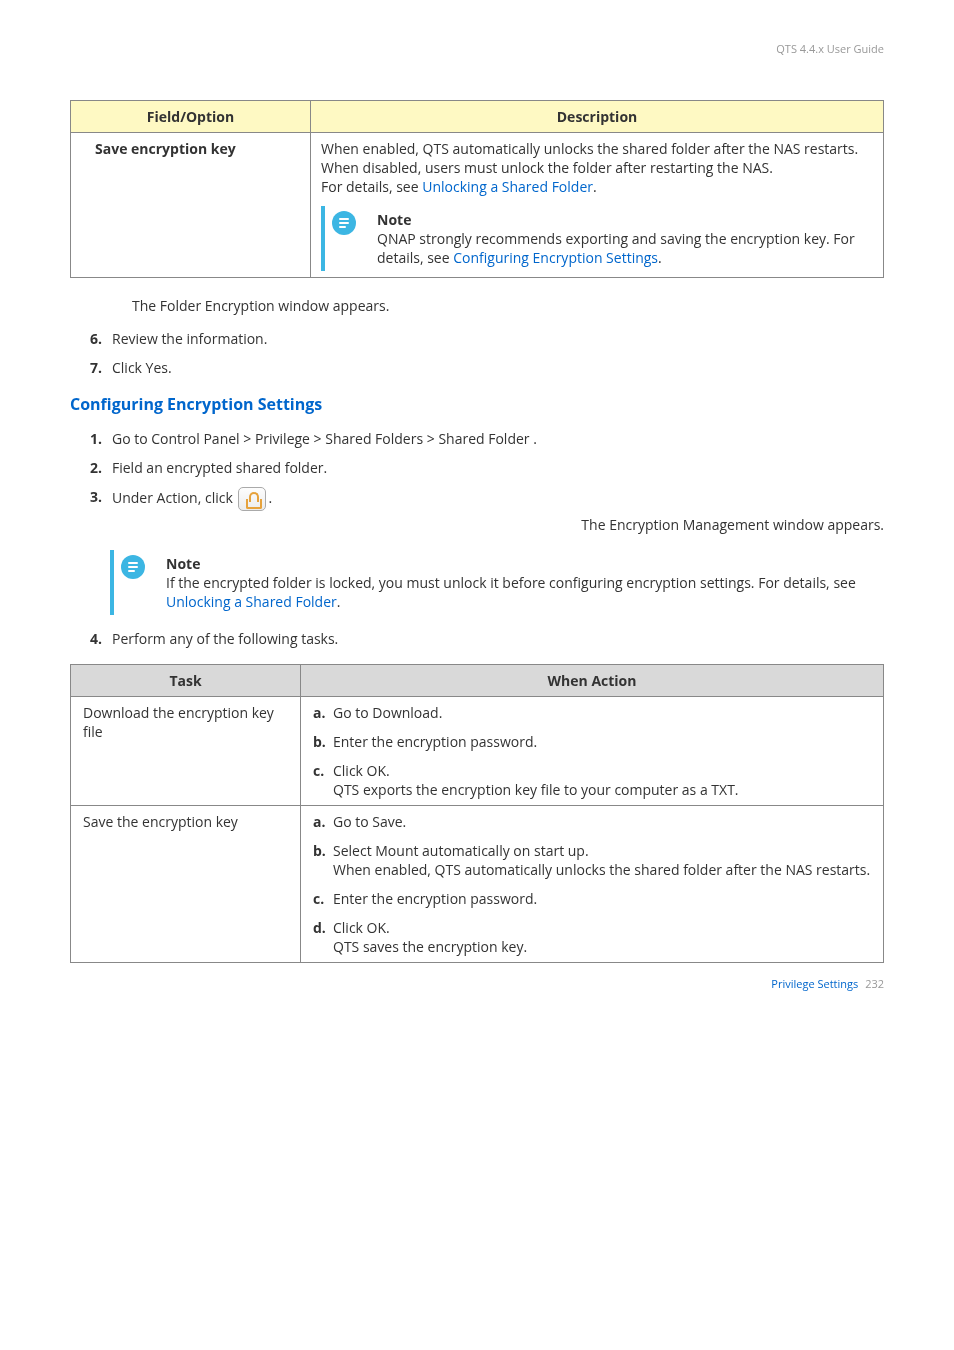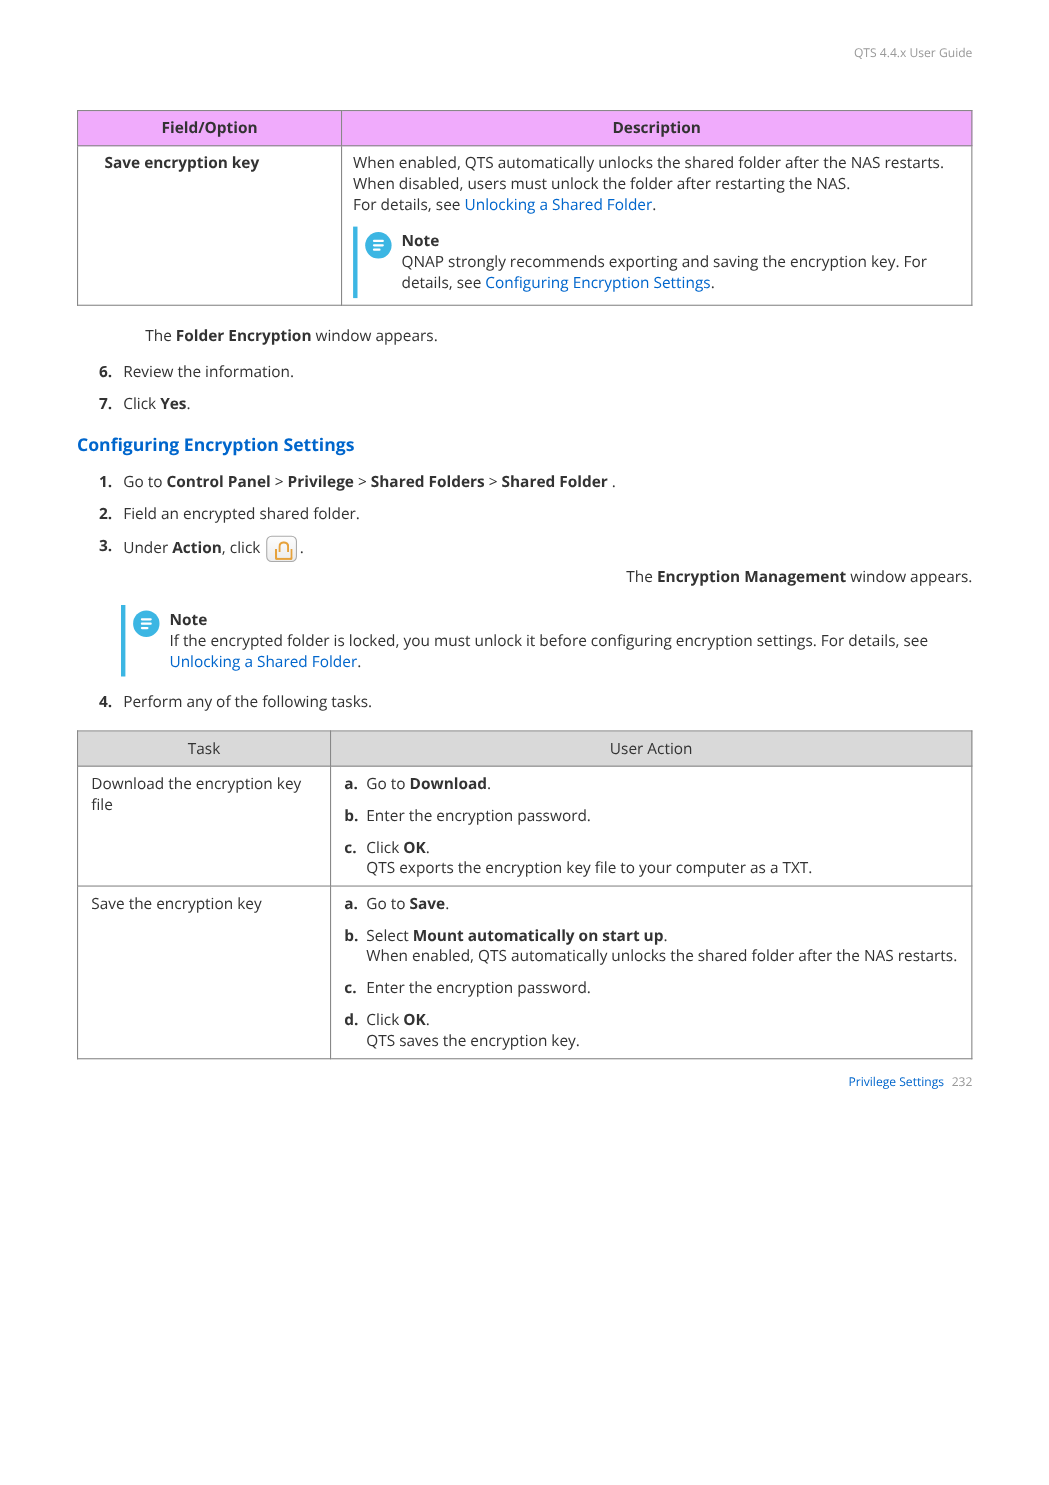--- a/index.html
+++ b/index.html
@@ -26,35 +26,36 @@
     margin-top: 40px;
   }
   table.info-table th, table.info-table td {
     border: 1px solid #888;
     padding: 6px 10px;
     vertical-align: top;
     font-size: 14px;
     text-align: left;
   }
   table.info-table th {
-    background: #f0abfc;
+    background: #fef9c3;
     font-weight: bold;
     text-align: center;
   }
   table.info-table td.field-col {
     width: 240px;
     font-weight: bold;
     padding-left: 24px;
   }
   .note-box {
     display: flex;
     align-items: flex-start;
     border-left: 4px solid #3cb6e3;
     margin-top: 10px;
     padding: 4px 6px;
+    gap: 12px;
   }
   .note-box.outside {
     margin: 10px 0 14px 40px;
   }
   .note-icon {
     width: 26px;
     height: 26px;
     flex: 0 0 26px;
     margin-right: 8px;
   }
@@ -80,21 +81,21 @@
     flex: 0 0 22px;
   }
   ol.steps > li .body { flex: 1; }
   ol.steps .subline { margin-top: 4px; text-align: right; }
   h2.section-heading {
     color: #0066cc;
     font-size: 16px;
     font-weight: bold;
     margin: 10px 0 14px 0;
   }
-  .bold { font-weight: bold; }
+  .bold { font-weight: normal; }
   .action-icon {
     display: inline-block;
     vertical-align: middle;
     width: 28px;
     height: 24px;
     border: 1px solid #aaa;
     border-radius: 5px;
     background: linear-gradient(#fdfdfd, #ececec);
     position: relative;
     margin: 0 2px;
@@ -128,21 +129,21 @@
   }
   table.task-table th, table.task-table td {
     border: 1px solid #888;
     padding: 6px 12px;
     vertical-align: top;
     font-size: 14px;
     text-align: left;
   }
   table.task-table th {
     background: #d9d9d9;
-    font-weight: normal;
+    font-weight: bold;
     text-align: center;
   }
   table.task-table td.task-col { width: 230px; }
   ol.letter-list {
     list-style: none;
     margin: 0;
     padding: 0;
   }
   ol.letter-list > li {
     display: flex;
@@ -266,21 +267,21 @@
   <li>
     <span class="num">4.</span>
     <span class="body">Perform any of the following tasks.</span>
   </li>
 </ol>
 
 <table class="task-table">
   <thead>
     <tr>
       <th>Task</th>
-      <th>User Action</th>
+      <th>When Action</th>
     </tr>
   </thead>
   <tbody>
     <tr>
       <td class="task-col">Download the encryption key file</td>
       <td>
         <ol class="letter-list">
           <li>
             <span class="letter">a.</span>
             <span class="txt"><span>Go to </span><span class="bold">Download</span><span>.</span></span>

